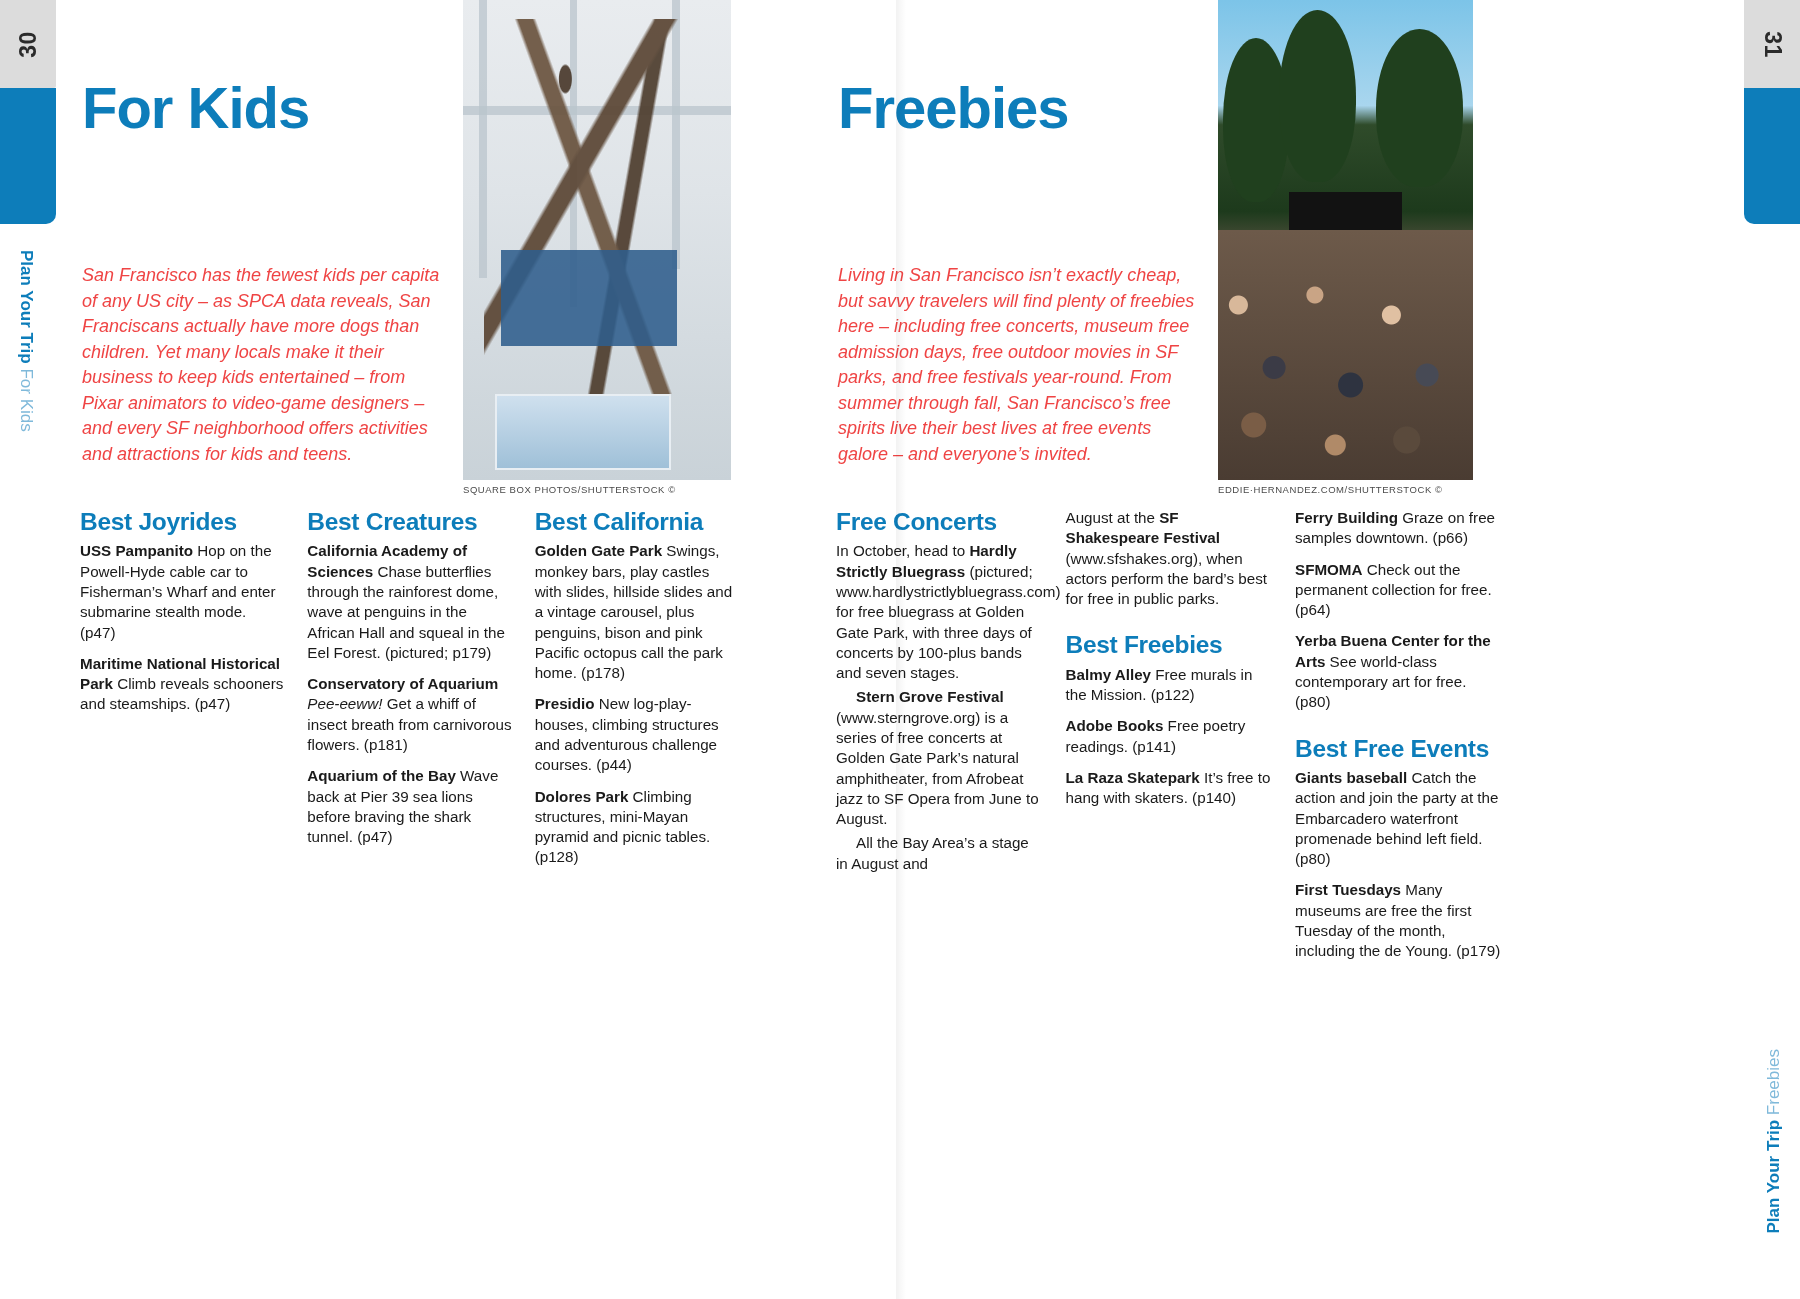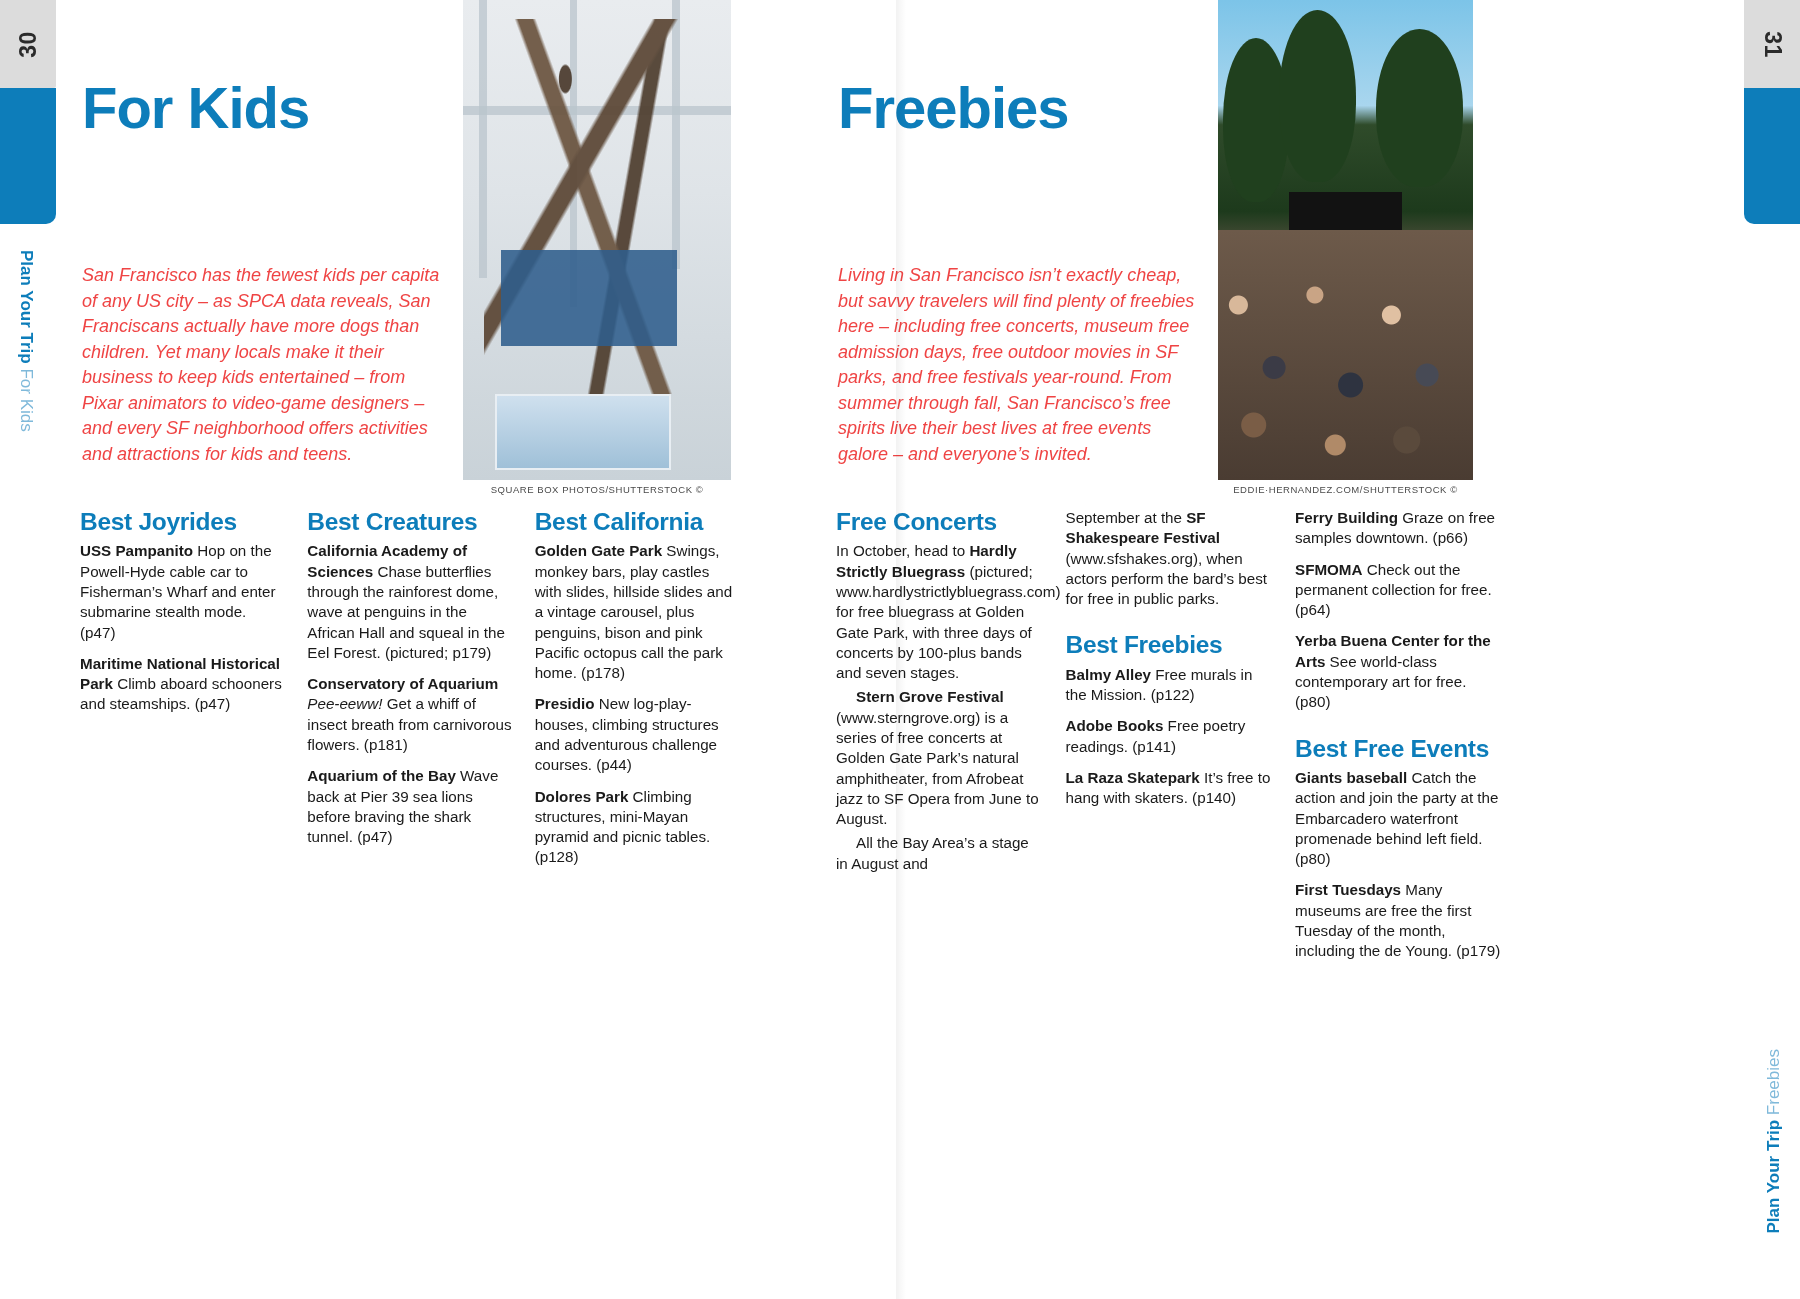--- a/index.html
+++ b/index.html
@@ -67,21 +67,21 @@
 
   
   .hero{
     position:absolute;overflow:hidden;
   }
   .hero.left{left:463px;top:0;width:268px;height:480px;}
   .hero.right{left:318px;top:0;width:255px;height:480px;}
 
   .credit{
     position:absolute;font-size:9.5px;letter-spacing:0.55px;
-    color:#4a4a4a;text-align:center;white-space:nowrap;
+    color:#4a4a4a;text-align:left;white-space:nowrap;
   }
   .credit.left{left:463px;top:484px;width:268px;}
   .credit.right{left:318px;top:484px;width:255px;}
 
   
   .intro{
     position:absolute;
     font-style:italic;color:#ef4444;
     font-size:18px;line-height:1.42;
   }
@@ -198,21 +198,21 @@
     <p class="intro left">San Francisco has the fewest kids per capita of any US city – as SPCA data reveals, San Franciscans actually have more dogs than children. Yet many locals make it their business to keep kids entertained – from Pixar animators to video-game designers – and every SF neighborhood offers activities and attractions for kids and teens.</p>
 
     <div class="cols left">
 
       <div class="col">
         <h2 class="sec-head">Best Joyrides</h2>
         <p class="entry">
           <b>USS Pampanito</b><span> Hop on the Powell-Hyde cable car to Fisherman’s Wharf and enter submarine stealth mode. (p47)</span>
         </p>
         <p class="entry">
-          <b>Maritime National Historical Park</b><span> Climb aboard schooners and steamships. (p47)</span>
+          <b>Maritime National Historical Park</b><span> Climb reveals schooners and steamships. (p47)</span>
         </p>
       </div>
 
       <div class="col">
         <h2 class="sec-head">Best Creatures</h2>
         <p class="entry">
           <b>California Academy of Sciences</b><span> Chase butterflies through the rainforest dome, wave at penguins in the African Hall and squeal in the Eel Forest. (pictured; p179)</span>
         </p>
         <p class="entry">
           <b>Conservatory of Aquarium</b> <i>Pee-eeww!</i><span> Get a whiff of insect breath from carnivorous flowers. (p181)</span>
@@ -279,21 +279,21 @@
         <p class="entry indent">
           <b>Stern Grove Festival</b><span> (www.sterngrove.org) is a series of free concerts at Golden Gate Park’s natural amphitheater, from Afrobeat jazz to SF Opera from June to August.</span>
         </p>
         <p class="entry indent">
           <span>All the Bay Area’s a stage in August and</span>
         </p>
       </div>
 
       <div class="col">
         <p class="entry">
-          <span>September at the </span><b>SF Shakespeare Festival</b><span> (www.sfshakes.org), when actors perform the bard’s best for free in public parks.</span>
+          <span>August at the </span><b>SF Shakespeare Festival</b><span> (www.sfshakes.org), when actors perform the bard’s best for free in public parks.</span>
         </p>
         <h2 class="sec-head spaced">Best Freebies</h2>
         <p class="entry">
           <b>Balmy Alley</b><span> Free murals in the Mission. (p122)</span>
         </p>
         <p class="entry">
           <b>Adobe Books</b><span> Free poetry readings. (p141)</span>
         </p>
         <p class="entry">
           <b>La Raza Skatepark</b><span> It’s free to hang with skaters. (p140)</span>

